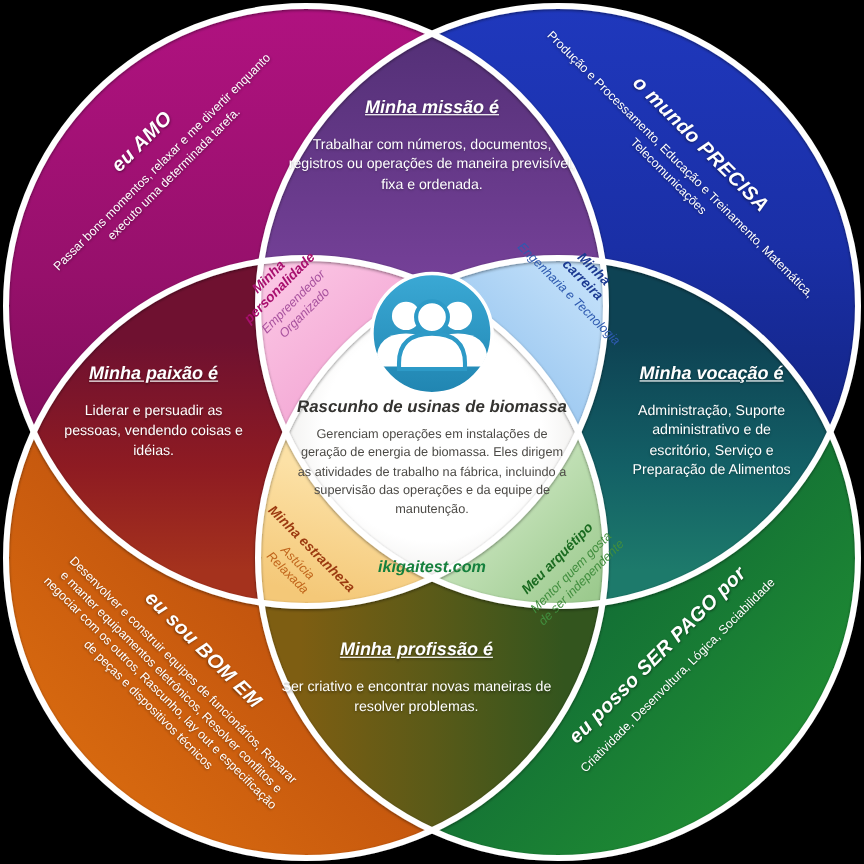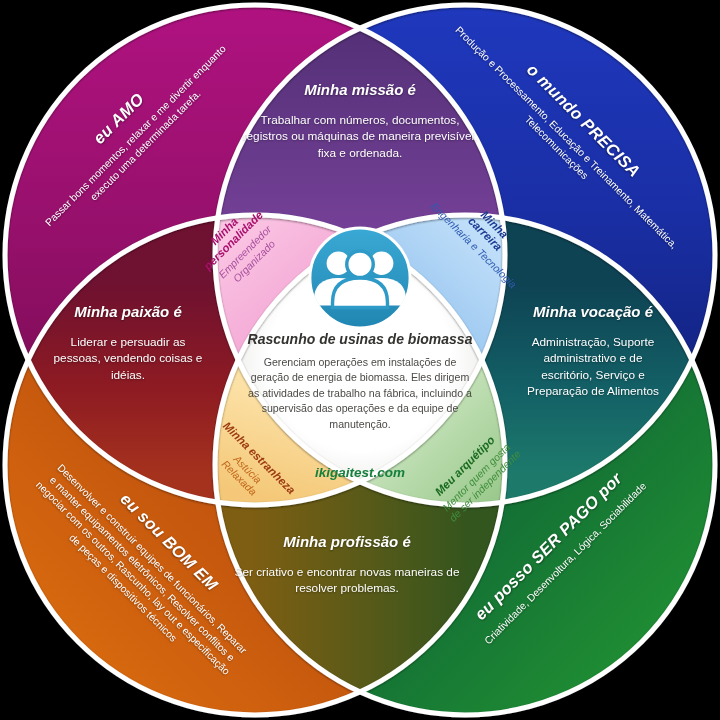--- a/index.html
+++ b/index.html
@@ -8,21 +8,21 @@
   #venn{position:absolute;left:0;top:0;}
   .blk{position:absolute;text-align:center;color:#fff;pointer-events:none;}
   .r-45{transform:translate(-50%,-50%) rotate(-45deg);}
   .r45{transform:translate(-50%,-50%) rotate(45deg);}
   .r0{transform:translate(-50%,-50%);}
   .q-h{font:italic 700 16.5px/1.15 "Liberation Sans",sans-serif;letter-spacing:.3px;
        text-shadow:0 1px 2px rgba(0,0,0,.45);white-space:pre-line;}
   .q-b{font:400 10.3px/1.32 "Liberation Sans",sans-serif;margin-top:8px;
        text-shadow:0 1px 2px rgba(0,0,0,.4);white-space:pre-line;}
   .l-h{font:italic 700 15px/1.2 "Liberation Sans",sans-serif;
-       text-shadow:0 1px 2px rgba(0,0,0,.4);white-space:pre-line;}
+       text-shadow:0 1px 2px rgba(0,0,0,.4);white-space:pre-line;text-decoration:underline;}
   .l-b{font:400 11.8px/1.38 "Liberation Sans",sans-serif;margin-top:13px;
        text-shadow:0 1px 2px rgba(0,0,0,.35);white-space:pre-line;}
   .p-h{font:italic 700 11.5px/1.14 "Liberation Sans",sans-serif;white-space:pre-line;}
   .p-b{font:italic 400 10.5px/1.18 "Liberation Sans",sans-serif;margin-top:3px;white-space:pre-line;}
   .petal-nw .p-h{color:#a8106e;} .petal-nw .p-b{color:#a8529e;}
   .petal-ne .p-h{color:#1c3a92;} .petal-ne .p-b{color:#2e5ab0;}
   .petal-sw .p-h{color:#9c3a10;} .petal-sw .p-b{color:#c1661c;}
   .petal-se .p-h{color:#1a6b20;} .petal-se .p-b{color:#418e3e;}
   .c-title{font:italic 700 14px/1.2 "Liberation Sans",sans-serif;color:#343330;white-space:nowrap;}
   .c-desc{font:400 10.6px/1.46 "Liberation Sans",sans-serif;color:#4c4a46;white-space:pre-line;}
@@ -175,21 +175,21 @@
 de peças e dispositivos técnicos</div>
   </div>
   <div class="blk r-45" style="left:556px;top:554px;width:340px;">
     <div class="q-h">eu posso SER PAGO por</div>
     <div class="q-b">Criatividade, Desenvoltura, Lógica, Sociabilidade</div>
   </div>
 
   <div class="blk r0" style="left:360px;top:121px;width:300px;">
     <div class="l-h">Minha missão é</div>
     <div class="l-b">Trabalhar com números, documentos,
-registros ou máquinas de maneira previsível,
+registros ou operações de maneira previsível,
 fixa e ordenada.</div>
   </div>
   <div class="blk r0" style="left:593px;top:351px;width:180px;">
     <div class="l-h">Minha vocação é</div>
     <div class="l-b">Administração, Suporte
 administrativo e de
 escritório, Serviço e
 Preparação de Alimentos</div>
   </div>
   <div class="blk r0" style="left:128px;top:343px;width:180px;">

